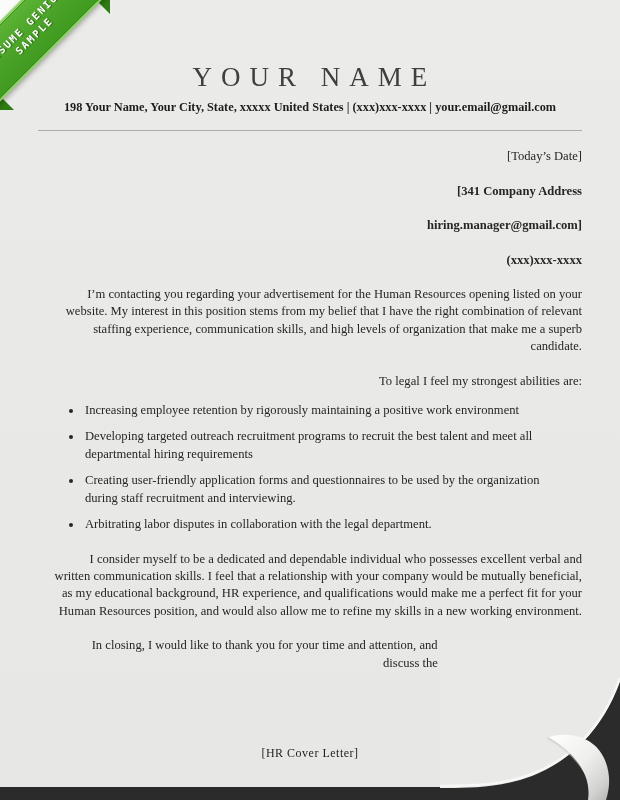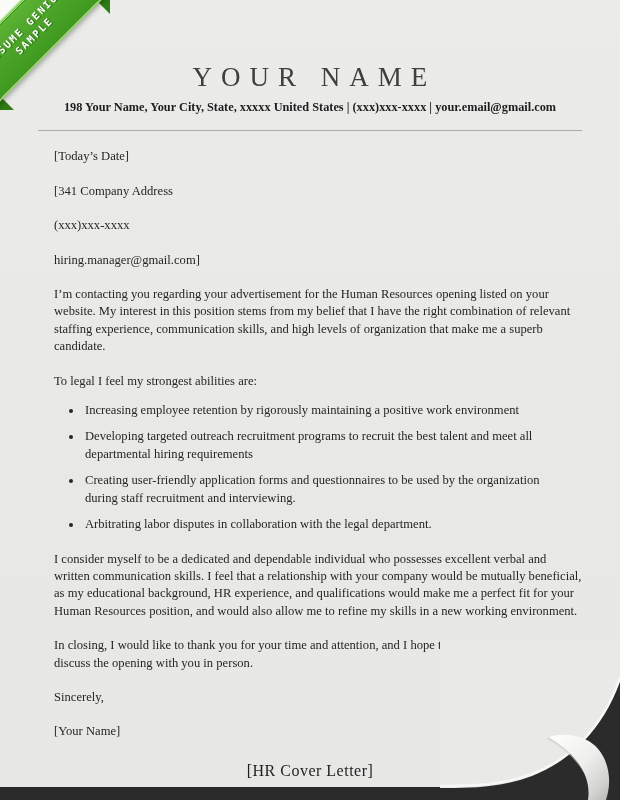--- a/index.html
+++ b/index.html
@@ -49,52 +49,52 @@
   }
   .name{
     margin-top:62px;text-align:center;color:#3f3f3d;
     font-size:27px;line-height:30px;letter-spacing:9px;text-indent:9px;font-weight:400;
   }
   .contact{
     margin-top:7px;text-align:center;font-weight:bold;font-size:12.3px;color:#1d1d1d;
     white-space:nowrap;
   }
   .divider{margin-top:14px;border:none;border-top:1px solid #acacaa;height:0;}
-  .content p{margin:17px 0 0 16px;}
+  .content p{margin:17px 0 0 16px;text-align:right;}
   .addr-line{margin:0;}
-  .addr{margin-top:17px;}
+  .addr{margin-top:17px;font-weight:bold;}
   ul.abilities{
     margin:12px 0 0 0;padding-left:36px;
   }
   ul.abilities li{margin:9px;padding-left:2px;line-height:17.4px;}
   .signoff,.signature{margin-top:17px;}
   .footer-title{
-    margin-top:21px;text-align:center;font-size:16px;color:#1f1f1f;letter-spacing:.5px;
+    margin-top:4px;text-align:center;font-size:12px;color:#1f1f1f;letter-spacing:.5px;
   }
   
   .curl-svg{position:absolute;right:0;bottom:0;width:180px;height:160px;z-index:4;}
 </style>
 </head>
 <body>
 
 <div class="stage">
 
   <div class="page">
 
     <div class="content">
       <div class="name">YOUR NAME</div>
       <div class="contact">198 Your Name, Your City, State, xxxxx United States | (xxx)xxx-xxxx | your.email@gmail.com</div>
       <hr class="divider">
 
       <p>[Today’s Date]</p>
 
       <div class="addr">
         <p class="addr-line">[341 Company Address</p>
+        <p class="addr-line">hiring.manager@gmail.com]</p>
         <p class="addr-line">(xxx)xxx-xxxx</p>
-        <p class="addr-line">hiring.manager@gmail.com]</p>
       </div>
 
 
       <p>I’m contacting you regarding your advertisement for the Human Resources opening listed on your website. My interest in this position stems from my belief that I have the right combination of relevant staffing experience, communication skills, and high levels of organization that make me a superb candidate.</p>
 
       <p>To legal I feel my strongest abilities are:</p>
 
       <ul class="abilities">
         <li>Increasing employee retention by rigorously maintaining a positive work environment</li>
         <li>Developing targeted outreach recruitment programs to recruit the best talent and meet all departmental hiring requirements</li>

